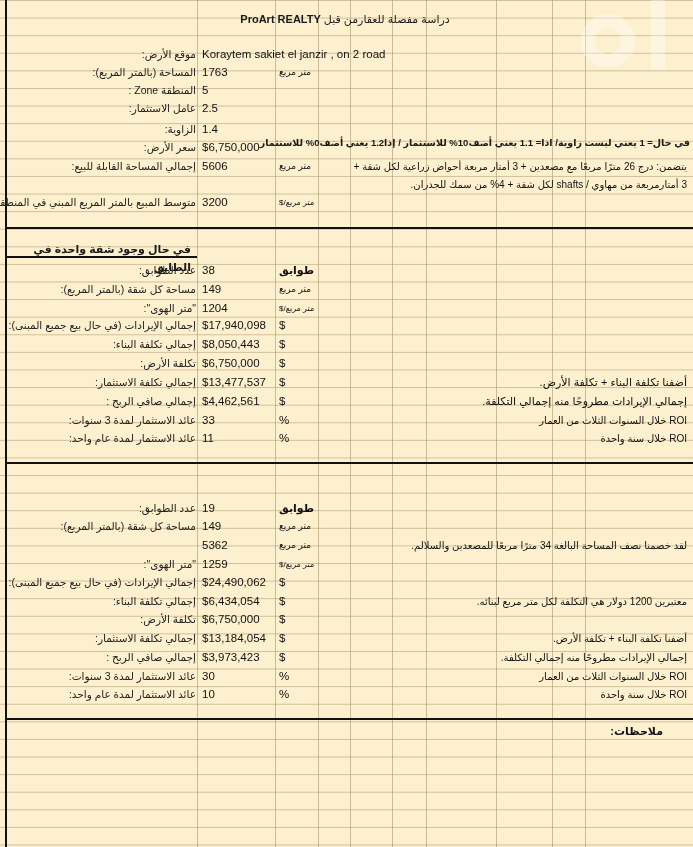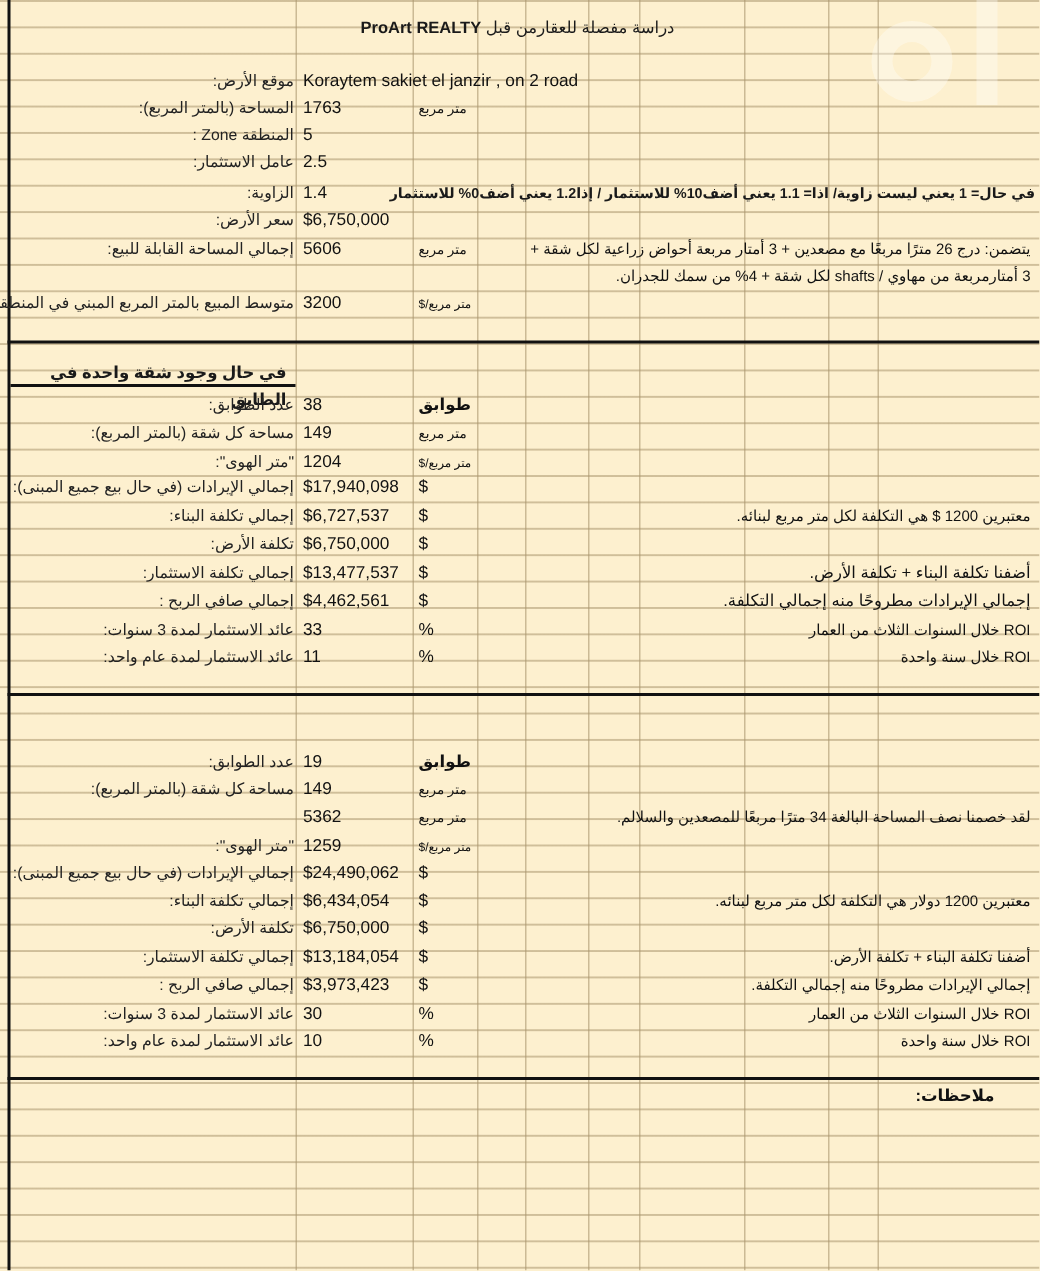--- a/index.html
+++ b/index.html
@@ -65,21 +65,21 @@
   <div class="cell unit" style="top:64px">متر مربع</div>
 
   <div class="cell lbl" style="top:82px">المنطقة Zone :</div>
   <div class="cell val" style="top:82px">5</div>
 
   <div class="cell lbl" style="top:100px">عامل الاستثمار:</div>
   <div class="cell val" style="top:100px">2.5</div>
 
   <div class="cell lbl" style="top:121px">الزاوية:</div>
   <div class="cell val" style="top:121px">1.4</div>
-  <div class="cell angle-note" style="top:121px">في حال= 1 يعني ليست زاوية/ اذا= 1.1 يعني أضف10% للاستثمار / إذا1.2 يعني أضف0% للاستثمار</div>
+  <div class="cell angle-note" style="top:134px">في حال= 1 يعني ليست زاوية/ اذا= 1.1 يعني أضف10% للاستثمار / إذا1.2 يعني أضف0% للاستثمار</div>
 
   <div class="cell lbl" style="top:139px">سعر الأرض:</div>
   <div class="cell val" style="top:139px">$6,750,000</div>
 
   <div class="cell lbl" style="top:158px">إجمالي المساحة القابلة للبيع:</div>
   <div class="cell val" style="top:158px">5606</div>
   <div class="cell unit" style="top:158px">متر مربع</div>
   <div class="cell note" style="top:158px; right:6px">يتضمن: درج 26 مترًا مربعًا مع مصعدين + 3 أمتار مربعة أحواض زراعية لكل شقة +</div>
   <div class="cell note" style="top:176px; right:6px">3 أمتارمربعة من مهاوي / shafts لكل شقة + 4% من سمك للجدران.</div>
 
@@ -101,23 +101,22 @@
 
   <div class="cell lbl" style="top:300px">"متر الهوى":</div>
   <div class="cell val" style="top:300px">1204</div>
   <div class="cell unit" style="top:300px; font-size:8px">متر مربع/$</div>
 
   <div class="cell lbl" style="top:317px">إجمالي الإيرادات (في حال بيع جميع المبنى):</div>
   <div class="cell val" style="top:317px">$17,940,098</div>
   <div class="cell unit cur" style="top:317px">$</div>
 
   <div class="cell lbl" style="top:336px">إجمالي تكلفة البناء:</div>
-  <div class="cell val" style="top:336px">$6,727,537</div>
+  <div class="cell val" style="top:336px">$8,050,443</div>
   <div class="cell unit cur" style="top:336px">$</div>
-  <div class="cell note" style="top:336px; right:6px">معتبرين 1200 $ هي التكلفة لكل متر مربع لبنائه.</div>
 
   <div class="cell lbl" style="top:355px">تكلفة الأرض:</div>
   <div class="cell val" style="top:355px">$6,750,000</div>
   <div class="cell unit cur" style="top:355px">$</div>
 
   <div class="cell lbl" style="top:374px">إجمالي تكلفة الاستثمار:</div>
   <div class="cell val" style="top:374px">$13,477,537</div>
   <div class="cell unit cur" style="top:374px">$</div>
   <div class="cell note" style="top:374px; right:6px; font-size:11px">أضفنا تكلفة البناء + تكلفة الأرض.</div>
 

